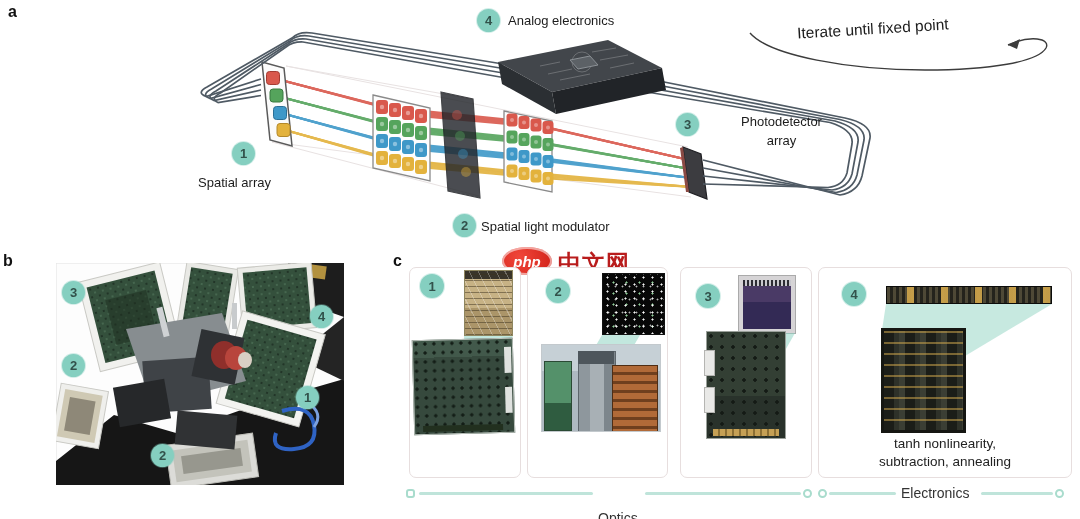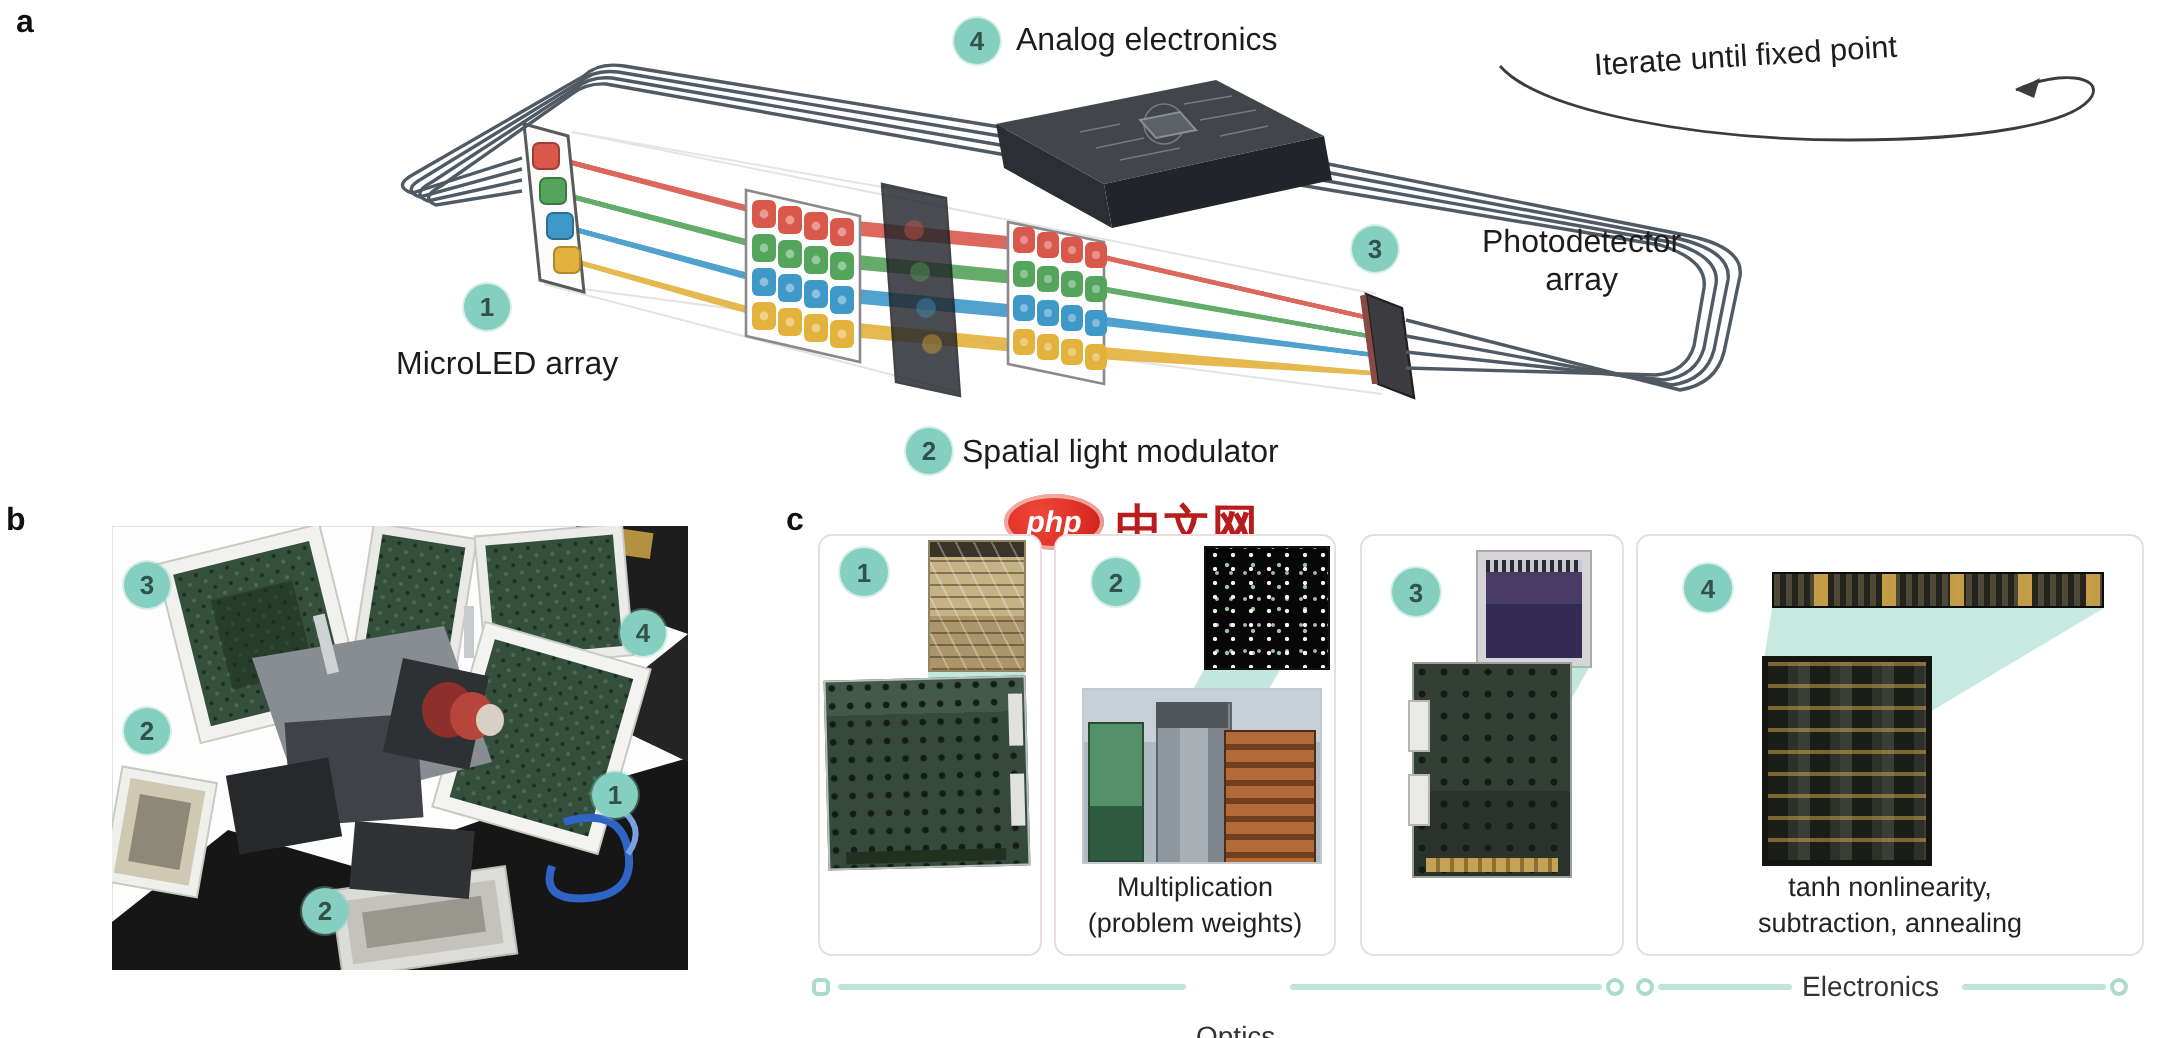--- a/index.html
+++ b/index.html
@@ -12,21 +12,21 @@
   .panel-letter{font-weight:bold;font-size:16px;color:#111;}
   
   .ncirc{
     width:23px;height:23px;border-radius:50%;
     background:#85cfc0;color:#32524b;
     font-size:13px;font-weight:600;
     display:flex;align-items:center;justify-content:center;
     box-shadow:0 0 0 1px rgba(133,207,192,.35);
   }
   .ncirc.small{width:24px;height:24px;}
-  .alabel{font-size:16px;color:#1c1c1c;line-height:19px;white-space:nowrap;}
+  .alabel{font-size:13px;color:#1c1c1c;line-height:19px;white-space:nowrap;}
   
   .card{
     position:absolute;top:267px;height:211px;background:#fff;
     border:1px solid #e7dede;border-radius:7px;box-sizing:border-box;
   }
   .card .caption{
     position:absolute;left:0;right:0;bottom:6px;text-align:center;
     font-size:13.5px;line-height:18px;color:#222;
   }
   .beam{position:absolute;left:0;top:0;pointer-events:none;}
@@ -341,21 +341,21 @@
     <polygon points="570,60 590,56 598,65 578,69" fill="#5c6166" stroke="#8a8f94" stroke-width="1"></polygon>
   </g>
 
   <g fill="none" stroke="#3c3c3c" stroke-width="1.4">
     <path d="M750,33 C770,56 850,70 925,70 C990,70 1038,62 1046,48 C1051,38 1030,35 1008,45"></path>
     <polygon points="1008,45 1020,39 1017,49" fill="#3c3c3c" stroke="none"></polygon>
   </g>
 </svg>
 
 <div class="abs ncirc" style="left:232px;top:142px;">1</div>
-<div class="abs alabel" style="left:198px;top:173px;">MicroLED array</div>
+<div class="abs alabel" style="left:198px;top:173px;">Spatial array</div>
 
 <div class="abs ncirc" style="left:453px;top:214px;">2</div>
 <div class="abs alabel" style="left:481px;top:217px;">Spatial light modulator</div>
 
 <div class="abs ncirc" style="left:676px;top:113px;">3</div>
 <div class="abs alabel" style="left:741px;top:112px;text-align:center;">
   <span>Photodetector</span><br>
   <span>array</span>
 </div>
 
@@ -454,24 +454,20 @@
   <svg class="beam" width="141" height="211">
     <polygon points="74,67 112,67 94,98 56,98" fill="#8fd4c2" opacity="0.55"></polygon>
   </svg>
   <div class="photo2" style="left:13px;top:76px;width:120px;height:88px;">
     <div class="greenboard"></div>
     <div class="tower"></div>
     <div class="towercap"></div>
     <div class="copper"></div>
   </div>
   <div class="abs ncirc small" style="left:18px;top:11px;">2</div>
-  <div class="caption">
-    <span>Multiplication</span><br>
-    <span>(problem weights)</span>
-  </div>
 </div>
 
 <div class="card" style="left:680px;width:132px;">
   <div class="inset3" style="left:58px;top:8px;width:56px;height:57px;"></div>
   <svg class="beam" width="132" height="211">
     <polygon points="58,65 114,65 84,118 52,118" fill="#8fd4c2" opacity="0.55"></polygon>
   </svg>
   <div class="photo3" style="left:25px;top:63px;width:80px;height:108px;">
     <div class="wconn" style="left:-3px;top:18px;width:9px;height:24px;"></div>
     <div class="wconn" style="left:-3px;top:55px;width:9px;height:24px;"></div>

